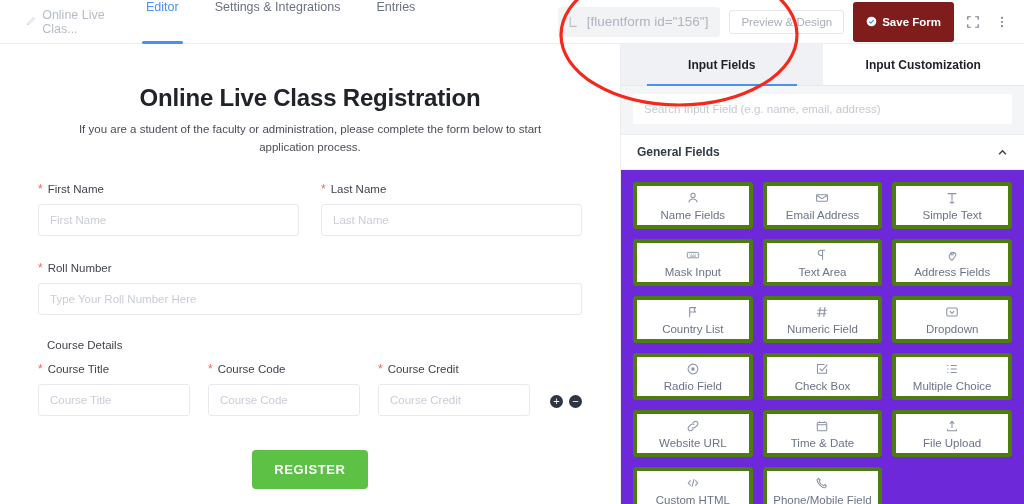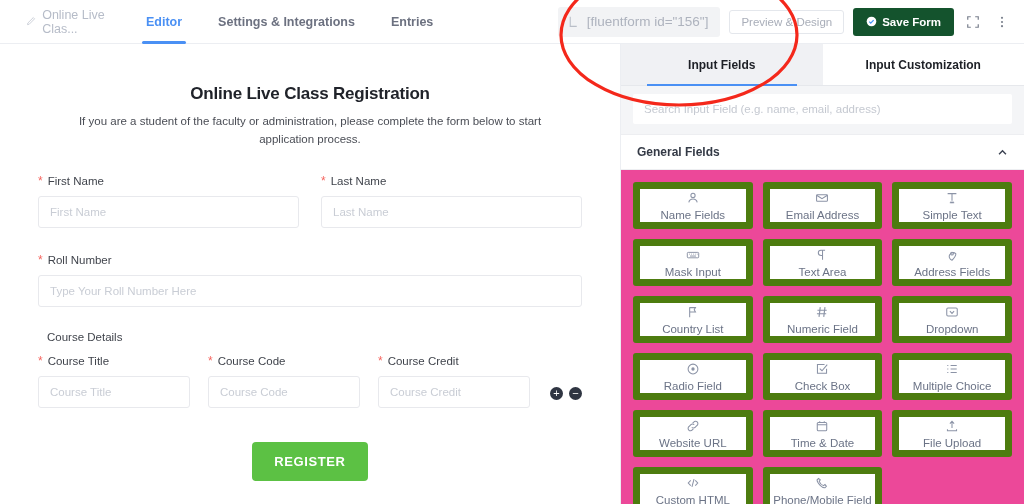--- a/index.html
+++ b/index.html
@@ -17,22 +17,22 @@
     background: #ffffff; border-bottom: 1px solid #eceef2;
     display: flex; align-items: center;
   }
   .form-title-wrap {
     display: flex; align-items: center; gap: 6px;
     padding-left: 26px; width: 128px; color: #b6bcc8; font-size: 12.5px;
   }
   .pencil-ico { display: inline-block; width: 12px; height: 12px; color: #c3c8d2; }
   .nav-tabs { display: flex; align-items: center; height: 44px; gap: 0; }
   .nav-tab {
-    position: relative; height: 44px; display: flex; align-items: center;
-    padding: 8px 18px; font-size: 12.5px; font-weight: bold; color: #6c7180;
+    position: relative; height: 44px; display: flex; 
+    padding: 0 18px; font-size: 12.5px; font-weight: normal; color: #6c7180;
     cursor: pointer; white-space: nowrap;
   }
   .nav-tab.active { color: #4a90f4; }
   .nav-tab.active::after {
     content: ""; position: absolute; left: 14px; right: 14px; bottom: 0;
     height: 2.5px; background: #4a90f4; border-radius: 2px;
   }
   .topbar-right {
     margin-left: auto; display: flex; align-items: center; gap: 9px;
     padding-right: 12px; height: 44px;
@@ -43,39 +43,39 @@
     background: #f2f3f5; border-radius: 3px;
     color: #aeb3be; font-size: 13.5px; white-space: nowrap;
   }
   .bracket-ico { width: 13px; height: 13px; color: #b9bec8; flex: none; }
   .btn-outline {
     height: 24px; display: flex; align-items: center; padding: 0 11px;
     border: 1px solid #e4e7ec; border-radius: 3px; background: #fff;
     font-size: 11.5px; color: #a9aeb9; white-space: nowrap; cursor: pointer;
   }
   .btn-save {
-    height: 28px; display: flex; align-items: center; gap: 5px;
-    padding: 0 13px; border-radius: 3px; background: #14532d;
+    height: 40px; display: flex; align-items: center; gap: 5px;
+    padding: 0 13px; border-radius: 3px; background: #7f1d1d;
     color: #fff; font-size: 11.5px; font-weight: bold;
     white-space: nowrap; cursor: pointer; border: none; text-align: right;
   }
   .check-ico { width: 11px; height: 11px; flex: none; }
   .icon-btn {
     width: 20px; height: 22px; display: flex; align-items: center;
     justify-content: center; color: #7b818e; cursor: pointer;
   }
 
   
   .preview {
     position: absolute; top: 44px; left: 0; width: 620px; height: 460px;
     background: #ffffff; overflow: hidden;
   }
   .form-inner { padding: 40px 38px 0 38px; }
   .form-heading {
-    text-align: center; font-size: 17px; font-weight: bold;
+    text-align: center; font-size: 24px; font-weight: bold;
     color: #20232a; letter-spacing: -0.2px;
   }
   .form-sub {
     text-align: center; font-size: 11.5px; color: #4a4d55;
     line-height: 1.55; margin: 9px auto 4px; max-width: 510px;
   }
   .row { display: flex; gap: 22px; margin-top: 26px; }
   .field { flex: 1; min-width: 0; }
   .f-label {
     font-size: 11.5px; color: #40444c; margin-bottom: 9px;
@@ -101,21 +101,21 @@
   .btn-register {
     background: #5cc144; color: #fff; border: none; border-radius: 4px;
     padding: 12px 22px; font-size: 13px; font-weight: bold;
     letter-spacing: 0.6px; cursor: pointer;
     font-family: "Liberation Sans", sans-serif;
   }
 
   
   .panel {
     position: absolute; top: 44px; left: 620px; width: 404px; height: 460px;
-    background: #ec4899; border-left: 1px solid #eceef2; overflow: hidden;
+    background: #6d28d9; border-left: 1px solid #eceef2; overflow: hidden;
   }
   .panel-tabs {
     display: flex; height: 42px; background: #f4f5f7;
     border-bottom: 1px solid #e6e8ec;
   }
   .p-tab {
     flex: 1; display: flex; align-items: center; justify-content: center;
     font-size: 12px; font-weight: bold; color: #7f8694; position: relative;
     cursor: pointer;
   }
@@ -138,21 +138,21 @@
     font-size: 12px; font-weight: bold; color: #343a46;
     border-top: 1px solid #edeef1; border-bottom: 1px solid #edeef1;
     cursor: pointer;
   }
   .chev { width: 11px; height: 11px; color: #3a4150; }
   .grid {
     display: grid; grid-template-columns: repeat(3, 1fr);
     gap: 10px; padding: 12px;
   }
   .card {
-    background: #ffffff; border: 7px solid #4d7c0f; border-radius: 3px;
+    background: #ffffff; border: 4px solid #4d7c0f; border-radius: 3px;
     height: 47px; display: flex; flex-direction: column;
     align-items: center; justify-content: center; gap: 4px;
     cursor: pointer;
   }
   .card .ico { width: 14px; height: 14px; color: #8b93a6; }
   .card .lbl { font-size: 11.5px; color: #6b7386; white-space: nowrap; }
 
   
   .annot {
     position: absolute; left: 558px; top: -38px;

